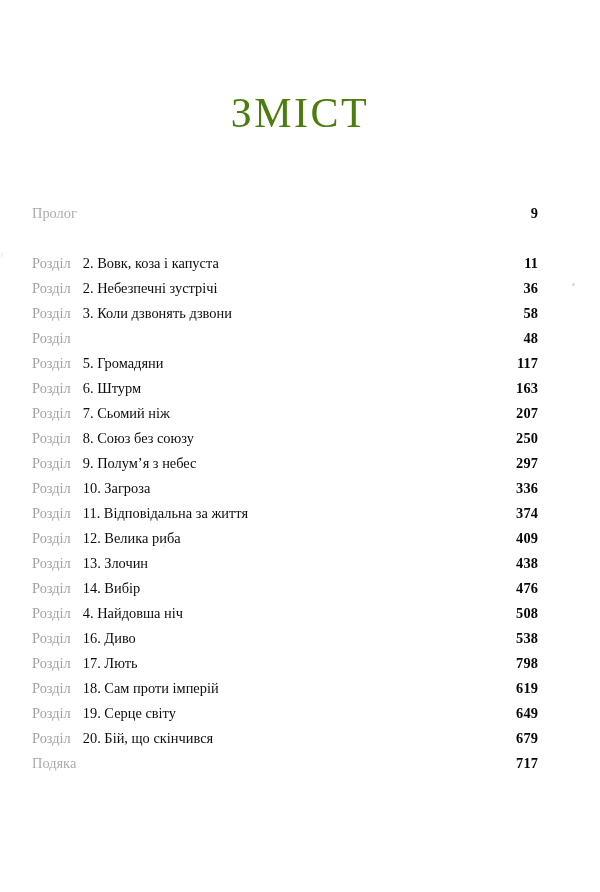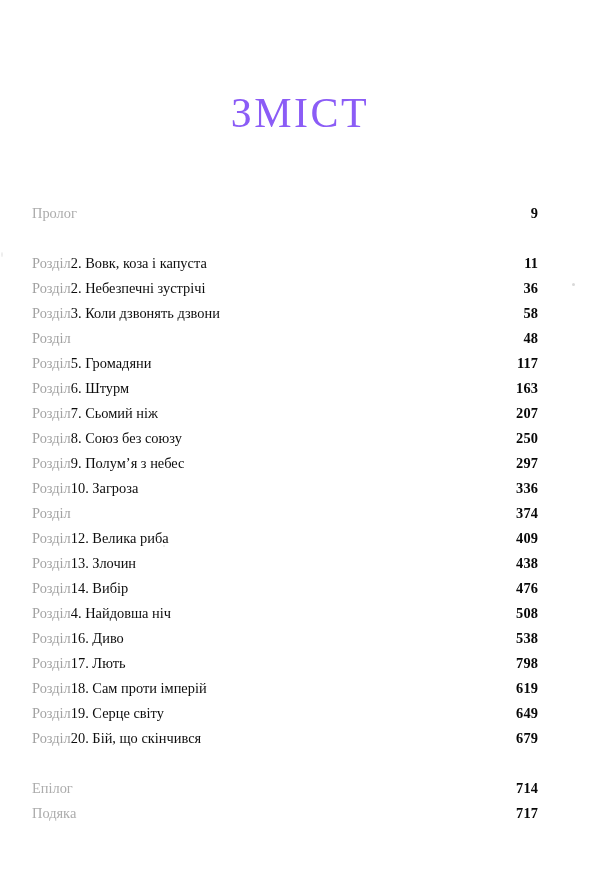--- a/index.html
+++ b/index.html
@@ -29,21 +29,21 @@
   .toc-title {
     position: absolute;
     top: 64px;
     left: 0;
     width: 600px;
     text-align: center;
     font-family: "Liberation Serif", "DejaVu Serif", serif;
     font-size: 42px;
     font-weight: 400;
     letter-spacing: 2.5px;
-    color: #8b5cf6;
+    color: #4d7c0f;
     line-height: 1;
     -webkit-font-smoothing: antialiased;
   }
 
   
   .toc-list {
     position: absolute;
     top: 201px;
     left: 32px;
     width: 506px;
@@ -70,21 +70,21 @@
     flex: 0 0 auto;
     display: inline-flex;
     align-items: baseline;
   }
 
   
   .entry-prefix {
     color: #9a9a9a;
     filter: blur(0.35px);
     opacity: 0.92;
-    margin-right: 0;
+    margin-right: 12px;
   }
 
   .entry-prefix.faded-strong {
     color: #a5a5a5;
   }
 
   .entry-title {
     color: #0d0d0d;
   }
 
@@ -222,20 +222,21 @@
           <span class="entry-prefix">Розділ</span>
           <span class="entry-title">10. Загроза</span>
           <span class="entry-space"></span>
         </span>
         <span class="entry-dots"></span>
         <span class="entry-page">336</span>
       </div>
       <div class="toc-entry">
         <span class="entry-label">
           <span class="entry-prefix">Розділ</span>
+          <span class="entry-title">11. Відповідальна за життя</span>
         </span>
         <span class="entry-dots"></span>
         <span class="entry-page">374</span>
       </div>
       <div class="toc-entry">
         <span class="entry-label">
           <span class="entry-prefix">Розділ</span>
           <span class="entry-title">12. Велика риба</span>
           <span class="entry-space"></span>
         </span>
@@ -302,28 +303,20 @@
         <span class="entry-dots"></span>
         <span class="entry-page">649</span>
       </div>
       <div class="toc-entry">
         <span class="entry-label">
           <span class="entry-prefix">Розділ</span>
           <span class="entry-title">20. Бій, що скінчився</span>
         </span>
         <span class="entry-dots"></span>
         <span class="entry-page">679</span>
-      </div>
-      <div class="toc-entry gap-before">
-        <span class="entry-label">
-          <span class="entry-prefix faded-strong">Епілог</span>
-          <span class="entry-space"></span>
-        </span>
-        <span class="entry-dots"></span>
-        <span class="entry-page">714</span>
       </div>
       <div class="toc-entry">
         <span class="entry-label">
           <span class="entry-prefix faded-strong">Подяка</span>
         </span>
         <span class="entry-dots"></span>
         <span class="entry-page">717</span>
       </div>
     </div>
 

